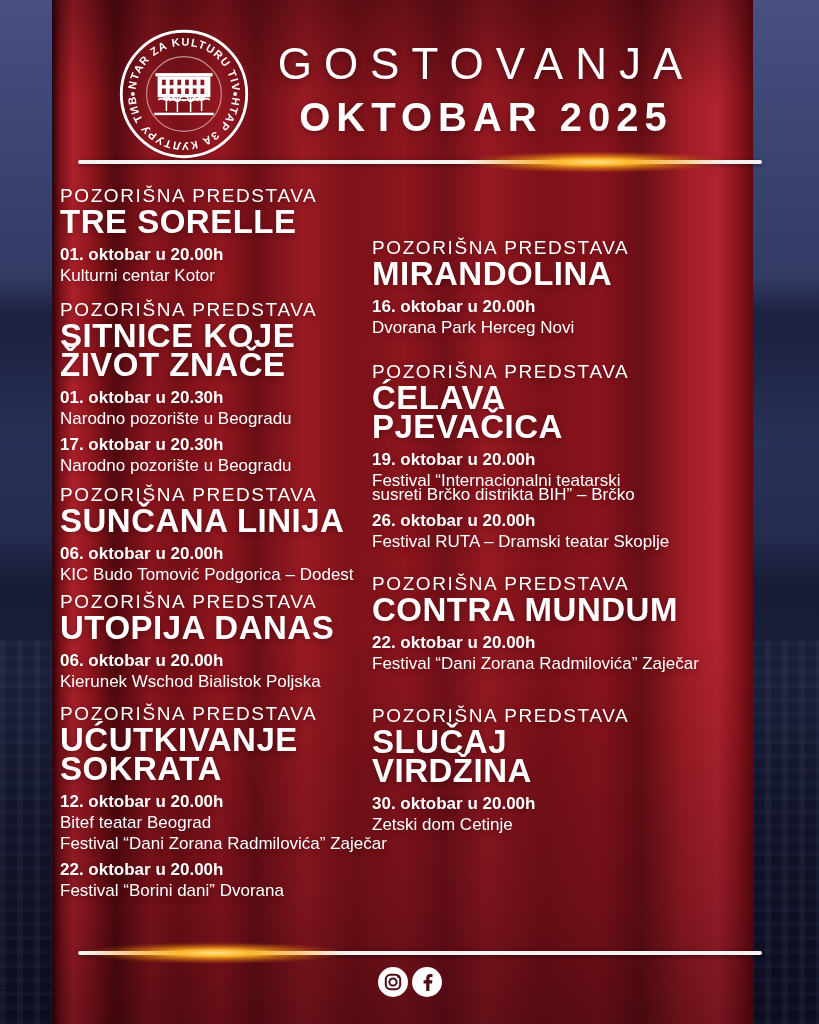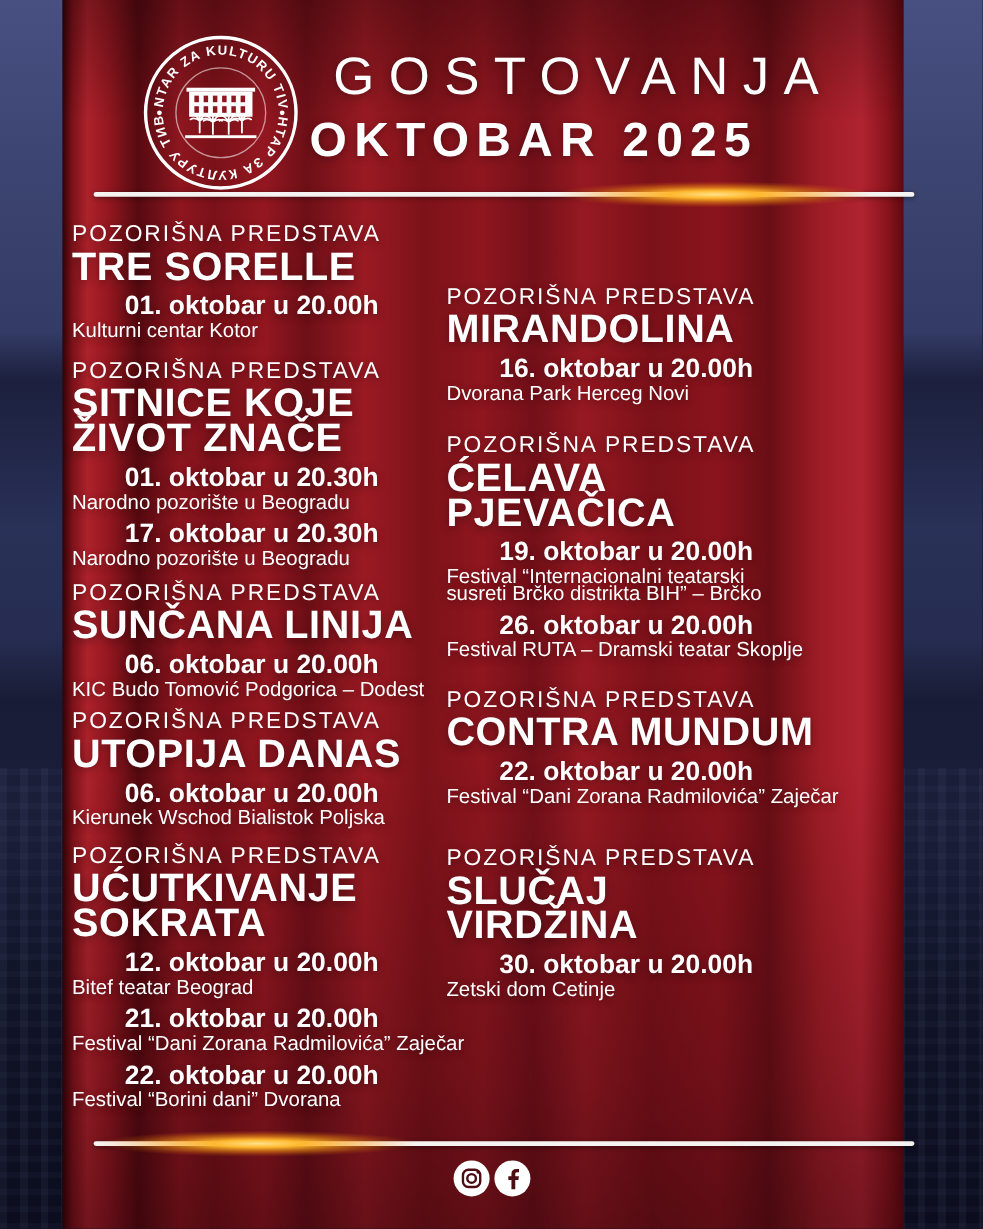--- a/index.html
+++ b/index.html
@@ -34,38 +34,38 @@
   }
   .curtain::after{
     content:"";position:absolute;inset:0;
     background:linear-gradient(180deg,rgba(10,0,3,.30) 0%,rgba(0,0,0,0) 10%,rgba(0,0,0,0) 62%,rgba(25,0,8,.22) 88%,rgba(20,0,6,.38) 100%);
   }
   .txt{text-shadow:0 2px 7px rgba(0,0,0,.35);}
   
   .logo{position:absolute;left:118px;top:28px;width:132px;height:132px;}
   .main-title{position:absolute;left:258px;top:42px;width:456px;text-align:center;
     font-size:44px;font-weight:400;letter-spacing:12px;line-height:1;}
-  .sub-title{position:absolute;left:258px;top:97px;width:456px;
+  .sub-title{position:absolute;left:258px;top:97px;width:456px;text-align:center;
     font-size:40px;font-weight:700;letter-spacing:6px;line-height:1;}
   
   .rule{position:absolute;left:78px;width:684px;height:4px;background:#f5f3f1;border-radius:2px;box-shadow:0 1px 4px rgba(0,0,0,.45);z-index:4;}
   .rule.top{top:160px;} .rule.bottom{top:951px;}
   .glint{position:absolute;width:340px;height:28px;z-index:5;pointer-events:none;
     background:radial-gradient(ellipse 50% 50% at center,#ffe18a 0%,#ffb82e 22%,rgba(255,160,20,.55) 45%,rgba(255,140,10,.18) 65%,rgba(255,140,10,0) 78%);}
   .glint.top{left:425px;top:148px;}
   .glint.bottom{left:45px;top:939px;}
   
   .col{position:absolute;top:0;height:100%;}
   .col.left{left:60px;width:405px;}
   .col.right{left:372px;width:367px;}
   .event{position:absolute;left:0;width:100%;text-align:left;}
   .cat{font-size:19px;line-height:20px;font-weight:400;letter-spacing:1.6px;}
   .ev-title{font-size:33px;line-height:29px;font-weight:700;letter-spacing:.5px;margin:1px 0 7px;white-space:pre-line;}
   .show{margin-bottom:7px;}
-  .date{font-size:22px;line-height:23px;font-weight:700;margin-left:44px;}
+  .date{font-size:17px;line-height:23px;font-weight:700;}
   .venue{font-size:17px;line-height:14px;font-weight:400;margin-top:3px;white-space:pre-line;}
   
   .socials{position:absolute;left:0;right:0;top:966px;display:flex;justify-content:center;gap:2px;z-index:4;}
   .socials svg{display:block;}
 </style>
 </head>
 <body>
 
 <div class="poster">
 
@@ -163,21 +163,20 @@
 
     <section class="event txt" style="top:704px">
       <div class="cat">POZORIŠNA PREDSTAVA</div>
       <h2 class="ev-title">UĆUTKIVANJE
 SOKRATA</h2>
       <div class="show">
         <div class="date">12. oktobar u 20.00h</div>
         <div class="venue">Bitef teatar Beograd</div>
       </div>
       <div class="show">
-        <div class="date">21. oktobar u 20.00h</div>
         <div class="venue">Festival “Dani Zorana Radmilovića” Zaječar</div>
       </div>
       <div class="show">
         <div class="date">22. oktobar u 20.00h</div>
         <div class="venue">Festival “Borini dani” Dvorana</div>
       </div>
     </section>
 
   </div>
 

